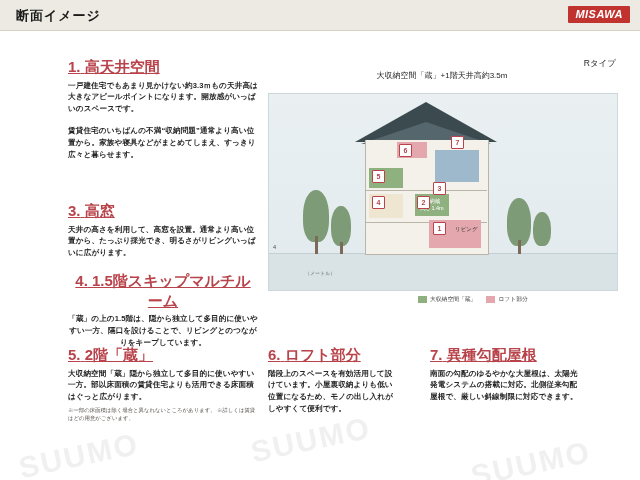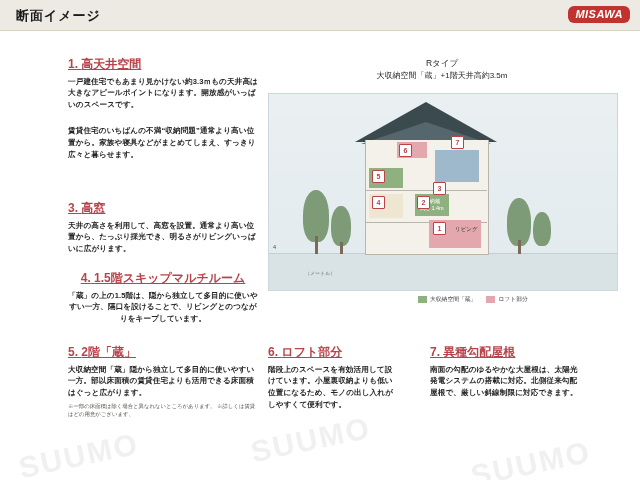--- a/index.html
+++ b/index.html
@@ -35,39 +35,39 @@
   .brand-logo {
     position: absolute;
     right: 10px; top: 6px;
     background: #c0332f;
     color: #ffffff;
     font-size: 11px;
     font-weight: bold;
     font-style: italic;
     padding: 2px 7px 3px 7px;
     letter-spacing: 0.5px;
-    border-radius: 6px;
+    border-radius: 1px;
   }
 
   
   .sheet {
     position: absolute;
     left: 0; top: 31px;
     width: 640px;
     height: 449px;
     background: #ffffff;
   }
 
   
   .note {
     position: absolute;
     width: 190px;
   }
   .note-title {
-    font-size: 12px;
+    font-size: 15px;
     font-weight: bold;
     color: #b8434a;
     text-decoration: underline;
     margin: 0 0 3px 0;
     line-height: 1.3;
   }
   .note-body {
     font-size: 7.6px;
     color: #262626;
     line-height: 1.55;
@@ -102,21 +102,21 @@
   }
   .illus-caption {
     position: absolute;
     left: 0; top: 0;
     width: 348px;
     text-align: center;
     font-size: 8px;
     color: #262626;
     line-height: 1.5;
   }
-  .illus-caption .big { font-size: 8.5px; }
+  .illus-caption .big { font-size: 8.5px; text-align: right; }
 
   .illus-frame {
     position: absolute;
     left: 0; top: 36px;
     width: 348px;
     height: 196px;
     background: #e7eef0;
     border: 1px solid #cdd8dc;
     overflow: hidden;
   }

